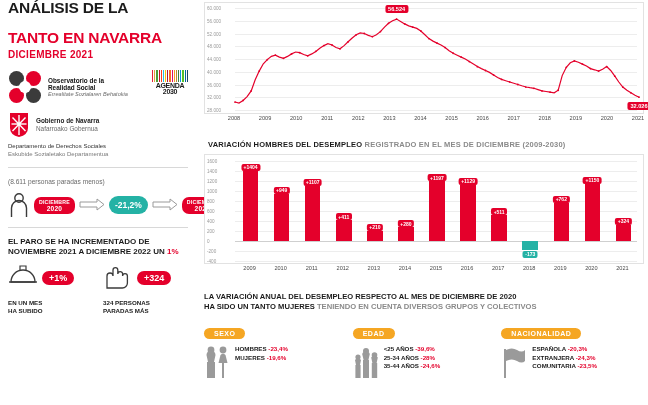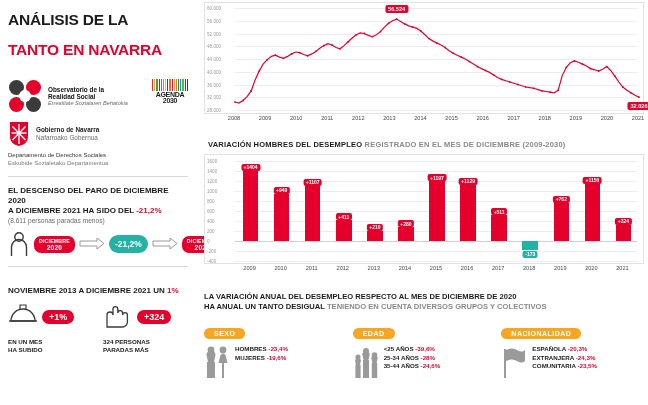--- a/index.html
+++ b/index.html
@@ -7,21 +7,21 @@
     width: 648px; height: 405px;
     background: #ffffff;
     font-family: "Liberation Sans", sans-serif;
     overflow: hidden;
   }
   .page { position: relative; width: 648px; height: 405px; }
 
   
   .left { position: absolute; left: 0; top: 0; width: 196px; height: 405px; }
 
-  .title-block { padding: 12px 8px; }
+  .title-block { padding: 0 8px; }
   .title-block h1 {
     font-size: 15.5px; line-height: 15px; font-weight: bold;
     color: #1b1b1b; letter-spacing: -0.2px;
   }
   .title-block h1 .red { color: #e4002b; }
   .title-block .subtitle {
     margin-top: 4px; font-size: 10px; font-weight: bold; color: #e4002b;
     letter-spacing: 0.3px;
   }
 
@@ -141,20 +141,21 @@
 <div class="page">
 
   <div class="left">
 
     <div class="title-block">
       <h1>
         <span>ANÁLISIS DE LA</span><br>
         <br>
         <span class="red">TANTO EN NAVARRA</span>
       </h1>
+      <div class="subtitle">DICIEMBRE 2021</div>
     </div>
 
     <div class="logos">
       <div class="logo-row">
         <div class="obs-mark">
           <span class="q q1"></span>
             <span class="q q2"></span>
             <span class="q q3"></span>
             <span class="q q4"></span>
           <span class="dot"></span>
@@ -211,24 +212,20 @@
         </div>
       </div>
       <div class="gov-dept">
         <span>Departamento de Derechos Sociales</span>
         <i>Eskubide Sozialetako Departamentua</i>
       </div>
     </div>
 
     <div class="hr"></div>
 
-    <div class="kpi-head">
-      <span>EL DESCENSO DEL PARO DE DICIEMBRE 2020</span><br>
-      <span>A DICIEMBRE 2021 HA SIDO DEL </span><span class="red">-21,2%</span>
-    </div>
     <div class="kpi-sub">(8.611 personas paradas menos)</div>
 
     <div class="desc-graphic">
       <div class="pers-ico">
         <svg width="22" height="26" viewBox="0 0 22 26">
           <circle cx="11" cy="6" r="4.2" fill="none" stroke="#3b3b3b" stroke-width="1.4"></circle>
           <path d="M3.5 25 V16 a7.5 7.5 0 0 1 15 0 V25" fill="none" stroke="#3b3b3b" stroke-width="1.4"></path>
         </svg>
       </div>
       <div class="pill">
@@ -248,22 +245,22 @@
       </div>
       <div class="pill">
         <span style="font-size:5.2px">DICIEMBRE</span>
         <span>2021</span>
       </div>
     </div>
 
     <div class="hr"></div>
 
     <div class="kpi-head2">
-      <br>
-      <span>NOVIEMBRE 2013 A DICIEMBRE 2021 UN </span><span class="red">1%</span>
+      <span>EL PARO SE HA INCREMENTADO DE</span><br>
+      <span>NOVIEMBRE 2021 A DICIEMBRE 2022 UN </span><span class="red">1%</span>
     </div>
 
     <div class="bottom-two">
       <div class="bt-col">
         <div class="ico-row">
           <span>
             <svg width="30" height="28" viewBox="0 0 30 28">
               <path d="M3 20 a12 12 0 0 1 24 0 Z" fill="none" stroke="#3b3b3b" stroke-width="1.4"></path>
               <path d="M1 20 H29" stroke="#3b3b3b" stroke-width="1.4"></path>
               <path d="M12 8.5 V4 h6 v4.5" fill="none" stroke="#3b3b3b" stroke-width="1.2"></path>
@@ -456,21 +453,21 @@
           <div class="xlab" style="left: 294.154px; top: 0px;">2017</div>
           <div class="xlab" style="left: 325.231px; top: 0px;">2018</div>
           <div class="xlab" style="left: 356.308px; top: 0px;">2019</div>
           <div class="xlab" style="left: 387.385px; top: 0px;">2020</div>
           <div class="xlab" style="left: 418.462px; top: 0px;">2021</div>
         </div>
     </div>
 
     <div class="lead" style="position:absolute;left:0;top:292px;width:444px;">
       <span>LA VARIACIÓN ANUAL DEL DESEMPLEO RESPECTO AL MES DE DICIEMBRE DE 2020</span><br>
-      <span>HA ANUAL UN TANTO DESIGUAL </span><span class="grey">TENIENDO EN CUENTA DIVERSOS GRUPOS Y COLECTIVOS</span>
+      <span>HA SIDO UN TANTO MUJERES </span><span class="grey">TENIENDO EN CUENTA DIVERSOS GRUPOS Y COLECTIVOS</span>
     </div>
 
     <div class="cat-row" style="position:absolute;left:0;top:316px;width:444px;">
 
       <div class="cat">
         <span class="cat-tag">SEXO</span>
         <div class="cat-body">
           <span class="cat-ico">
             <svg width="26" height="34" viewBox="0 0 26 34">
               <circle cx="7" cy="5" r="3.4" fill="#9a9a9a"></circle>

